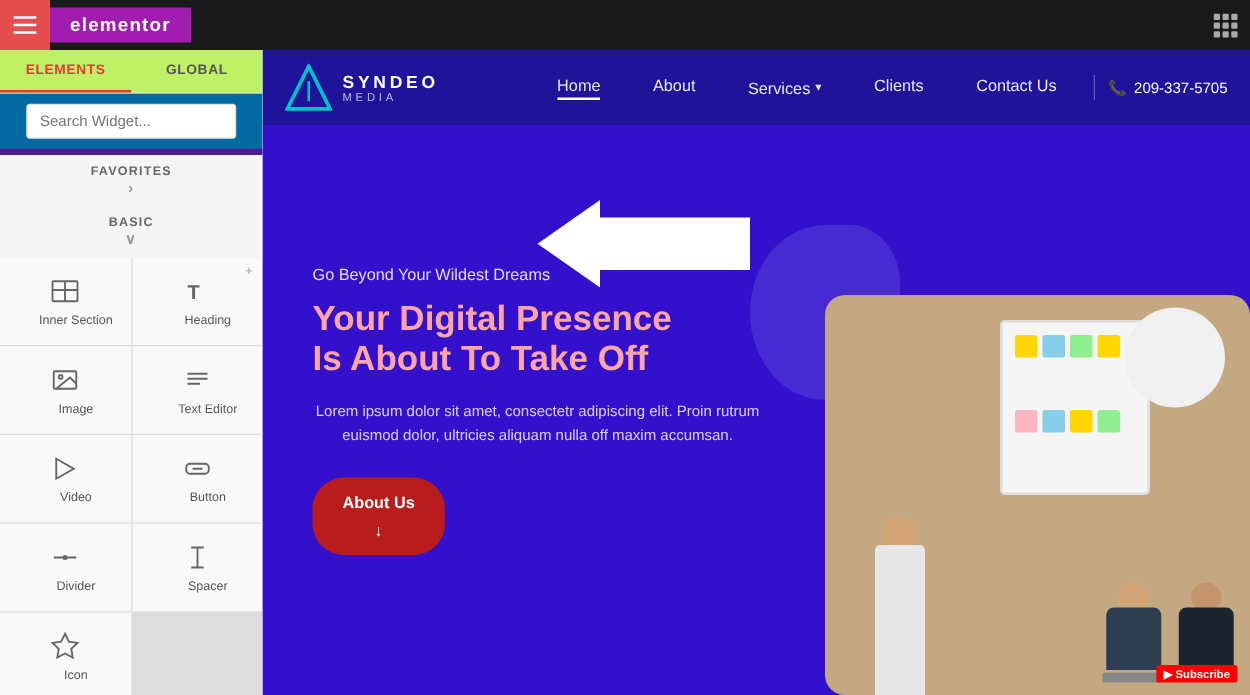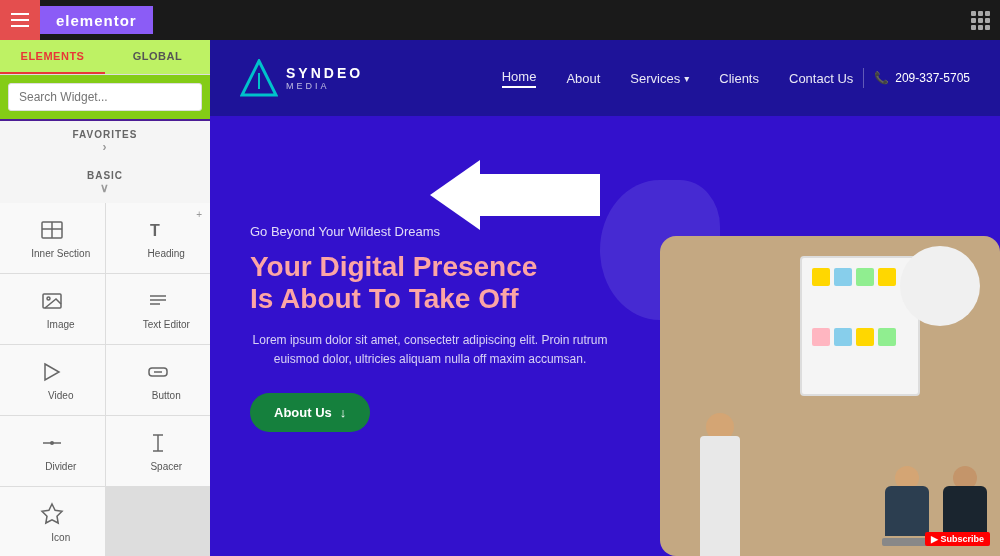--- a/index.html
+++ b/index.html
@@ -28,21 +28,21 @@
       flex-direction: column;
       gap: 4px;
     }
     .hamburger-lines span {
       display: block;
       width: 18px;
       height: 2px;
       background: white;
     }
     .topbar-logo {
-      background: #8b5cf6;
+      background: #a21caf;
       padding: 0 16px;
       height: 28px;
       display: flex;
       align-items: center;
       font-weight: bold;
       color: white;
       font-size: 15px;
       letter-spacing: 1px;
     }
     .topbar-logo span { color: white; }
@@ -98,23 +98,23 @@
       letter-spacing: 0.5px;
     }
     .sidebar-tab.active {
       color: #e83737;
       border-bottom: 2px solid #e83737;
     }
     .sidebar-tab.inactive {
       color: #555;
     }
     .sidebar-search {
-      padding: 8px 8px;
-      background: #84cc16;
-      border-bottom: 2px solid #4c1d95;
+      padding: 8px 21px;
+      background: #0369a1;
+      border-bottom: 5px solid #4c1d95;
     }
     .sidebar-search input {
       width: 100%;
       padding: 6px 10px;
       border: 1px solid #ddd;
       border-radius: 3px;
       font-size: 12px;
       color: #aaa;
       background: #fff;
       outline: none;
@@ -207,22 +207,22 @@
       background: #3311cc;
       position: relative;
       overflow: hidden;
     }
 
     
     .site-navbar {
       background: rgba(30, 20, 150, 0.95);
       display: flex;
       align-items: center;
-      padding: 0 30px;
-      height: 76px;
+      padding: 0 18px;
+      height: 60px;
       position: absolute;
       top: 0;
       left: 0;
       right: 0;
       z-index: 10;
     }
     .site-logo {
       display: flex;
       align-items: center;
       gap: 8px;
@@ -238,22 +238,22 @@
       color: white;
       letter-spacing: 3px;
     }
     .logo-text-bottom {
       font-size: 9px;
       color: rgba(255,255,255,0.7);
       letter-spacing: 3px;
     }
     .site-nav-links {
       display: flex;
-      align-items: center;
-      gap: 30px;
+      gap: 42px;
+      margin-right: 20px;
     }
     .nav-link {
       color: rgba(255,255,255,0.9);
       font-size: 13px;
       text-decoration: none;
       cursor: pointer;
     }
     .nav-link.active {
       border-bottom: 2px solid white;
       padding-bottom: 2px;
@@ -310,31 +310,32 @@
     }
     .hero-description {
       color: rgba(255,255,255,0.8);
       font-size: 12px;
       line-height: 1.6;
       margin-bottom: 24px;
       max-width: 360px;
       text-align: center;
     }
     .hero-btn {
-      background: #15803d;
+      background: #b91c1c;
       color: white;
       border: none;
       padding: 12px 24px;
       border-radius: 25px;
       font-size: 13px;
       font-weight: bold;
       cursor: pointer;
       display: inline-flex;
       align-items: center;
       gap: 8px;
+      flex-direction: column;
     }
     
     .hero-blob {
       position: absolute;
       right: 280px;
       top: 80px;
       width: 120px;
       height: 140px;
       background: rgba(100, 80, 220, 0.4);
       border-radius: 60% 40% 50% 60%;

